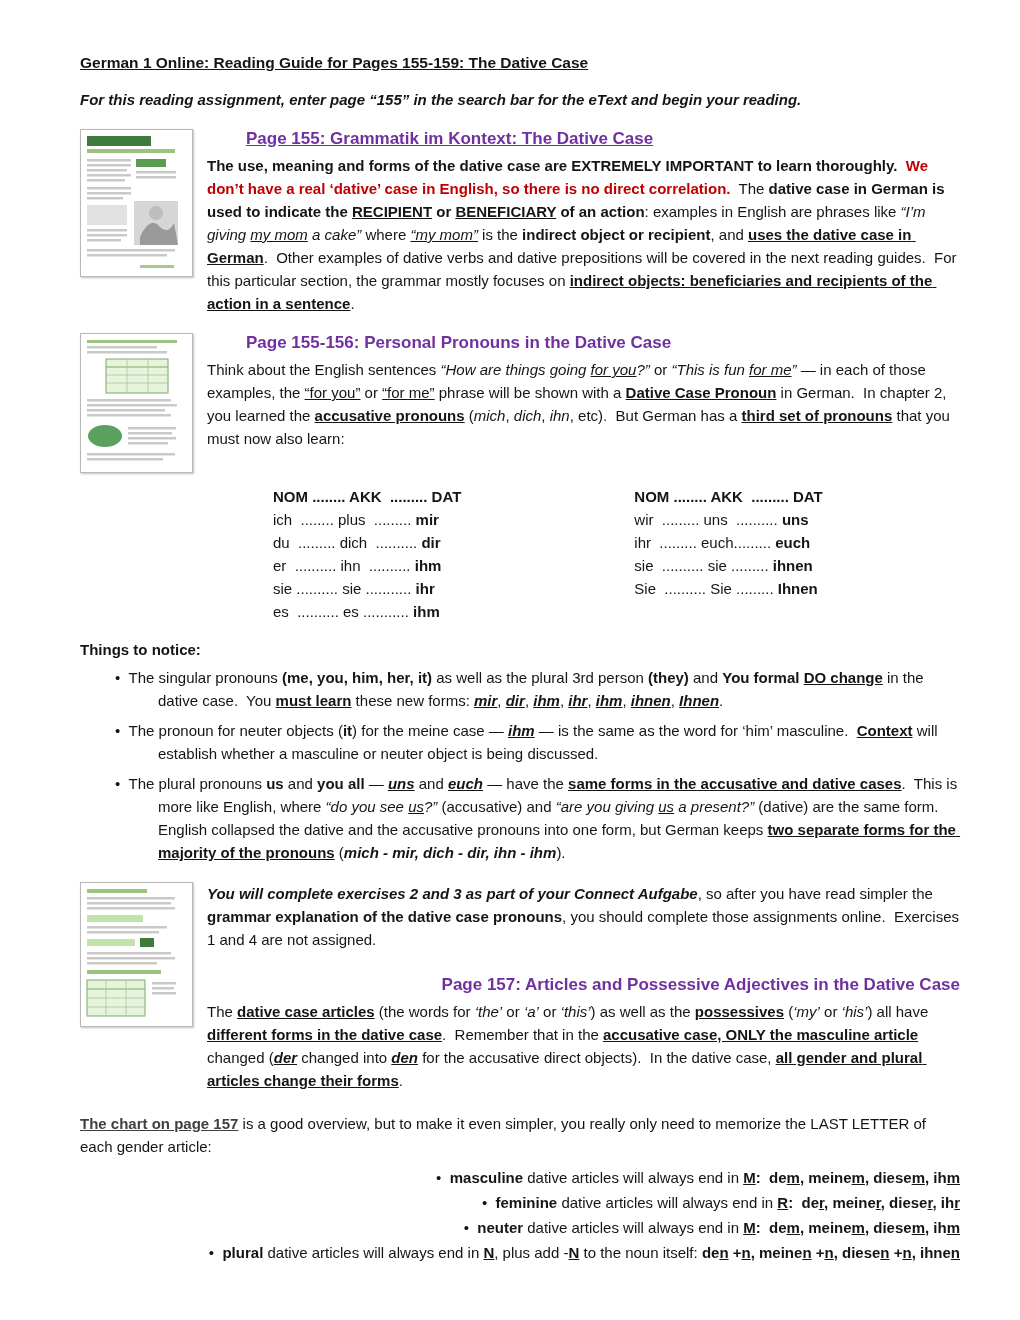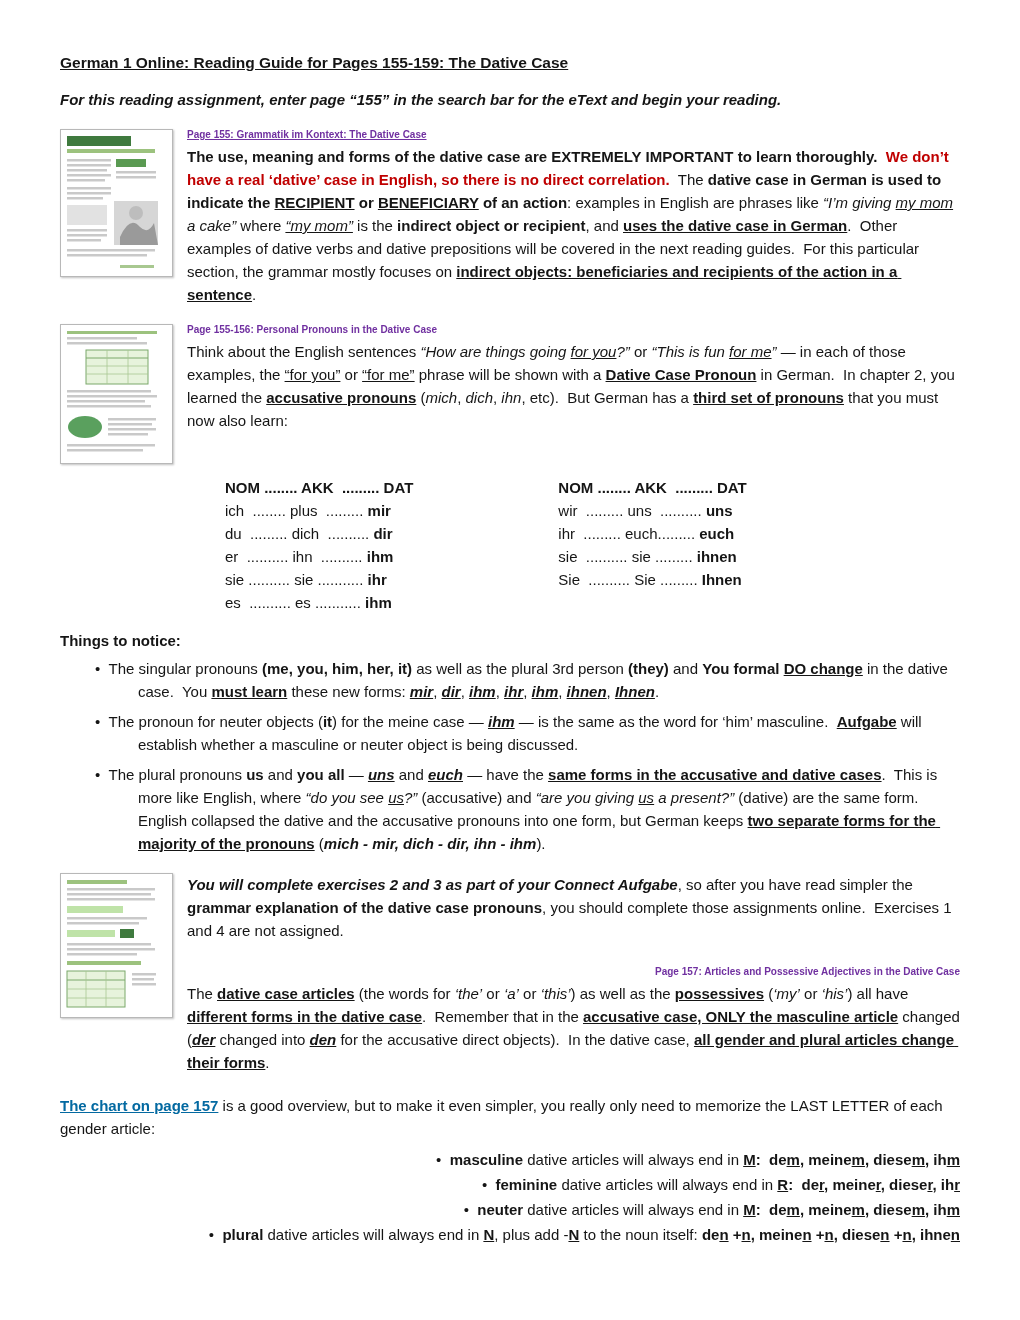--- a/index.html
+++ b/index.html
@@ -1,36 +1,36 @@
 <!DOCTYPE html>
 <html style="--heading-color: #7030a0;"><head>
 <meta charset="utf-8">
 <style>
   html,body { margin:0; padding:0; background:#ffffff; }
   .page {
     width:1020px; min-height:1320px; background:#ffffff;
     font-family:"Liberation Sans","DejaVu Sans",sans-serif;
-    font-size:15px; color:#151515; box-sizing:border-box;
+    font-size:15px; color:#151515; box-sizing:border-box;padding-left:20px;
   }
   .content { padding:54px 60px 30px 60px; }
   .b { font-weight:bold; }
   .i { font-style:italic; }
   .u { text-decoration:underline; }
   .doc-title { font-weight:bold; text-decoration:underline; font-size:15.5px; margin-bottom:16px; }
   .para { line-height:23px; white-space:pre-wrap; }
   .intro { margin-bottom:18px; }
   .section-row { display:flex; gap:14px; margin-top:18px; align-items:flex-start; }
   .thumb { flex:0 0 113px; }
   .thumb svg { display:block; box-shadow:1px 1px 2px rgba(0,0,0,0.25); }
   .section-text { flex:1; min-width:0; }
-  .section-heading { color:var(--heading-color,#7030a0); font-weight:bold; font-size:10px; margin-bottom:5px; }
+  .section-heading { color:var(--heading-color,#7030a0); font-weight:bold; font-size:17px; margin-bottom:5px;margin-left:39px; }
   .section-heading.underlined { text-decoration:underline; }
   .section-gap { margin-top:24px;text-align:right; }
   .tables-row { display:flex; margin:12px 0 0 165px; gap:145px; }
-  .pron-line { white-space:pre; line-height:23px; }
+  .pron-line { white-space:pre; line-height:23px;margin-left:28px; }
   .notice-heading { font-weight:bold; margin:18px 0 8px 0; }
   .bullet {
     margin-left:35px; padding-left:43px; text-indent:-43px;
     line-height:23px; margin-bottom:7px; white-space:pre-wrap;
   }
   .bullet::before { content:"\2022\00a0\00a0"; }
   .chart-para { margin-top:20px; line-height:23px; white-space:pre-wrap; }
   .article-bullets { margin-top:8px;text-align:right; }
   .article-bullets .bullet { margin-bottom:2px; }
 </style>
@@ -125,21 +125,21 @@
         <div class="pron-line"><span>wir  ......... uns  .......... </span><span class="b">uns</span></div>
         <div class="pron-line"><span>ihr  ......... euch......... </span><span class="b">euch</span></div>
         <div class="pron-line"><span>sie  .......... sie ......... </span><span class="b">ihnen</span></div>
         <div class="pron-line"><span>Sie  .......... Sie ......... </span><span class="b">Ihnen</span></div>
       </div>
     </div>
 
     <div class="notice-heading">Things to notice:</div>
     <div>
       <div class="bullet"><span>The singular pronouns </span><span class="b">(me, you, him, her, it)</span><span> as well as the plural 3rd person </span><span class="b">(they)</span><span> and </span><span class="b">You formal </span><span class="b u">DO change</span><span> in the dative case.  You </span><span class="b u">must learn</span><span> these new forms: </span><span class="b i u">mir</span><span>, </span><span class="b i u">dir</span><span>, </span><span class="b i u">ihm</span><span>, </span><span class="b i u">ihr</span><span>, </span><span class="b i u">ihm</span><span>, </span><span class="b i u">ihnen</span><span>, </span><span class="b i u">Ihnen</span><span>.</span></div>
-      <div class="bullet"><span>The pronoun for neuter objects (</span><span class="b">it</span><span>) for the meine case — </span><span class="b i u">ihm</span><span> — is the same as the word for ‘him’ masculine.  </span><span class="b u">Aufgabe</span><span> will establish whether a masculine or neuter object is being discussed.</span></div>
+      <div class="bullet"><span>The pronoun for neuter objects (</span><span class="b">it</span><span>) for the meine case — </span><span class="b i u">ihm</span><span> — is the same as the word for ‘him’ masculine.  </span><span class="b u">Context</span><span> will establish whether a masculine or neuter object is being discussed.</span></div>
       <div class="bullet"><span>The plural pronouns </span><span class="b">us</span><span> and </span><span class="b">you all</span><span> — </span><span class="b i u">uns</span><span> and </span><span class="b i u">euch</span><span> — have the </span><span class="b u">same forms in the accusative and dative cases</span><span>.  This is more like English, where </span><span class="i">“do you see </span><span class="i u">us</span><span class="i">?”</span><span> (accusative) and </span><span class="i">“are you giving </span><span class="i u">us</span><span class="i"> a present?”</span><span> (dative) are the same form.  English collapsed the dative and the accusative pronouns into one form, but German keeps </span><span class="b u">two separate forms for the majority of the pronouns</span><span> (</span><span class="b i">mich - mir, dich - dir, ihn - ihm</span><span>).</span></div>
     </div>
 
     <div class="section-row">
       <div class="thumb">
         <svg width="113" height="145" viewBox="0 0 113 145">
           <rect x="0.5" y="0.5" width="112" height="144" fill="#ffffff" stroke="#b8b8b8"></rect>
           <rect x="7" y="7" width="60" height="4" fill="#9cc27e"></rect>
           <rect x="7" y="15" width="88" height="2.5" fill="#c9c9c9"></rect>
           <rect x="7" y="20" width="84" height="2.5" fill="#c9c9c9"></rect>
@@ -164,21 +164,21 @@
           <rect x="72" y="110" width="24" height="2.5" fill="#c9c9c9"></rect>
         </svg>
       </div>
       <div class="section-text">
         <div class="para"><span class="b i">You will complete exercises 2 and 3 as part of your Connect Aufgabe</span><span>, so after you have read simpler the </span><span class="b">grammar explanation of the dative case pronouns</span><span>, you should complete those assignments online.  Exercises 1 and 4 are not assigned.</span></div>
         <div class="section-heading section-gap">Page 157: Articles and Possessive Adjectives in the Dative Case</div>
         <div class="para"><span>The </span><span class="b u">dative case articles</span><span> (the words for </span><span class="i">‘the’</span><span> or </span><span class="i">‘a’</span><span> or </span><span class="i">‘this’</span><span>) as well as the </span><span class="b u">possessives</span><span> (</span><span class="i">‘my’</span><span> or </span><span class="i">‘his’</span><span>) all have </span><span class="b u">different forms in the dative case</span><span>.  Remember that in the </span><span class="b u">accusative case, ONLY the masculine article</span><span> changed (</span><span class="b i u">der</span><span> changed into </span><span class="b i u">den</span><span> for the accusative direct objects).  In the dative case, </span><span class="b u">all gender and plural articles change their forms</span><span>.</span></div>
       </div>
     </div>
 
-    <div class="chart-para"><span class="b u" style="color: #0369a1;">The chart on page 157</span><span> is a good overview, but to make it even simpler, you really only need to memorize the LAST LETTER of each gender article:</span></div>
+    <div class="chart-para"><span class="b u" style="color: #404040;">The chart on page 157</span><span> is a good overview, but to make it even simpler, you really only need to memorize the LAST LETTER of each gender article:</span></div>
 
     <div class="article-bullets">
       <div class="bullet"><span class="b">masculine</span><span> dative articles will always end in </span><span class="b u">M</span><span class="b">:  </span><span class="b">de</span><span class="b u">m</span><span class="b">, </span><span class="b">meine</span><span class="b u">m</span><span class="b">, </span><span class="b">diese</span><span class="b u">m</span><span class="b">, </span><span class="b">ih</span><span class="b u">m</span></div>
       <div class="bullet"><span class="b">feminine</span><span> dative articles will always end in </span><span class="b u">R</span><span class="b">:  </span><span class="b">de</span><span class="b u">r</span><span class="b">, </span><span class="b">meine</span><span class="b u">r</span><span class="b">, </span><span class="b">diese</span><span class="b u">r</span><span class="b">, </span><span class="b">ih</span><span class="b u">r</span></div>
       <div class="bullet"><span class="b">neuter</span><span> dative articles will always end in </span><span class="b u">M</span><span class="b">:  </span><span class="b">de</span><span class="b u">m</span><span class="b">, </span><span class="b">meine</span><span class="b u">m</span><span class="b">, </span><span class="b">diese</span><span class="b u">m</span><span class="b">, </span><span class="b">ih</span><span class="b u">m</span></div>
       <div class="bullet"><span class="b">plural</span><span> dative articles will always end in </span><span class="b u">N</span><span>, plus add -</span><span class="b u">N</span><span> to the noun itself: </span><span class="b">de</span><span class="b u">n</span><span class="b"> +</span><span class="b u">n</span><span class="b">, </span><span class="b">meine</span><span class="b u">n</span><span class="b"> +</span><span class="b u">n</span><span class="b">, </span><span class="b">diese</span><span class="b u">n</span><span class="b"> +</span><span class="b u">n</span><span class="b">, </span><span class="b">ihne</span><span class="b u">n</span></div>
     </div>
 
   </div>
 </div>

